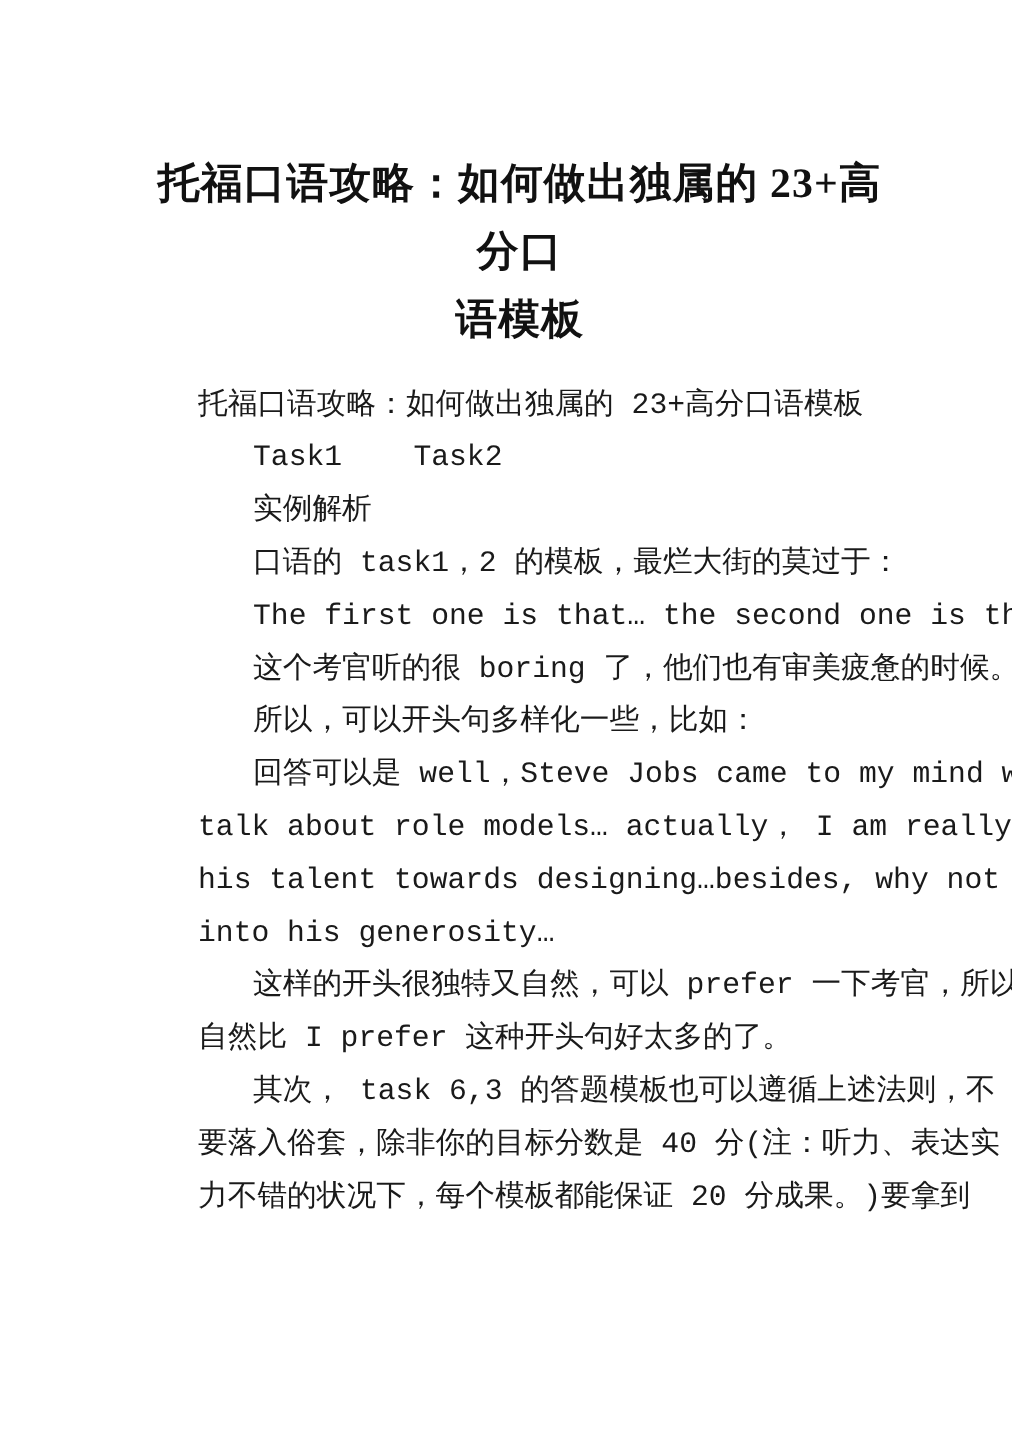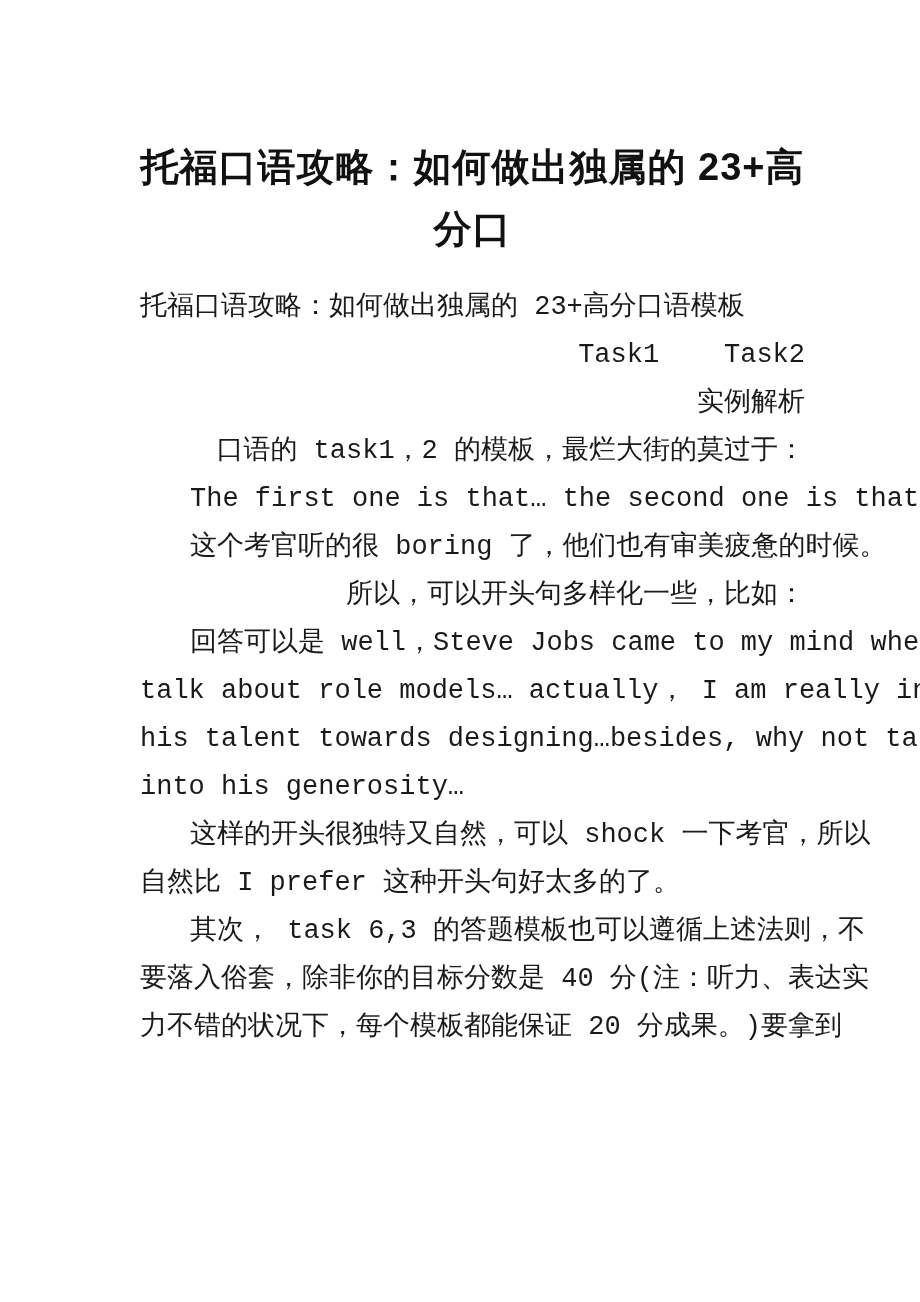--- a/index.html
+++ b/index.html
@@ -14,70 +14,71 @@
   }
   .page {
     box-sizing: border-box;
     width: 920px;
     height: 1302px;
     background: #ffffff;
     padding: 136px 115px 0 140px;
     color: #161616;
   }
   .doc-title {
-    font-family: Liberation Sans, sans-serif;
+    font-family: Liberation Serif, serif;
     font-weight: 700;
     font-size: 38px;
     line-height: 62px;
     text-align: center;
     letter-spacing: 1px;
     color: #111111;
   }
   .doc-body {
     margin-top: 23px;
     font-family: "Liberation Mono", "DejaVu Sans Mono", monospace;
     font-size: 27px;
     color: #1a1a1a;
   }
   .line {
     height: 48px;
     line-height: 48px;
     white-space: nowrap;
     overflow: visible;
+    margin-left: 40px;
   }
   .indent {
     text-indent: 50px;
-    text-align: right;
   }
   .jl {
     text-align: justify;
     text-align-last: justify;
   }
 </style>
 </head>
 <body>
 
 <div class="page">
 
   <div class="doc-title">
     <div>托福口语攻略：如何做出独属的 23+高分口</div>
+    <div>语模板</div>
   </div>
 
   <div class="doc-body">
     <div class="line">托福口语攻略：如何做出独属的 23+高分口语模板</div>
     <div class="line indent">Task1&nbsp;&nbsp;&nbsp;&nbsp;Task2</div>
     <div class="line indent">实例解析</div>
     <div class="line indent">口语的 task1，2 的模板，最烂大街的莫过于：</div>
     <div class="line indent">The first one is that… the second one is that…</div>
     <div class="line indent">这个考官听的很 boring 了，他们也有审美疲惫的时候。</div>
     <div class="line indent">所以，可以开头句多样化一些，比如：</div>
     <div class="line indent jl">回答可以是 well，Steve Jobs came to my mind when we</div>
     <div class="line jl">talk about role models… actually， I am really into</div>
     <div class="line jl">his talent towards designing…besides, why not talking</div>
     <div class="line">into his generosity…</div>
-    <div class="line indent jl">这样的开头很独特又自然，可以 shock 一下考官，所以</div>
+    <div class="line indent jl">这样的开头很独特又自然，可以 prefer 一下考官，所以</div>
     <div class="line">自然比 I prefer 这种开头句好太多的了。</div>
     <div class="line indent jl">其次， task 6,3 的答题模板也可以遵循上述法则，不</div>
     <div class="line jl">要落入俗套，除非你的目标分数是 40 分(注：听力、表达实</div>
     <div class="line">力不错的状况下，每个模板都能保证 20 分成果。)要拿到</div>
   </div>
 
 </div>
 
 </body></html>

